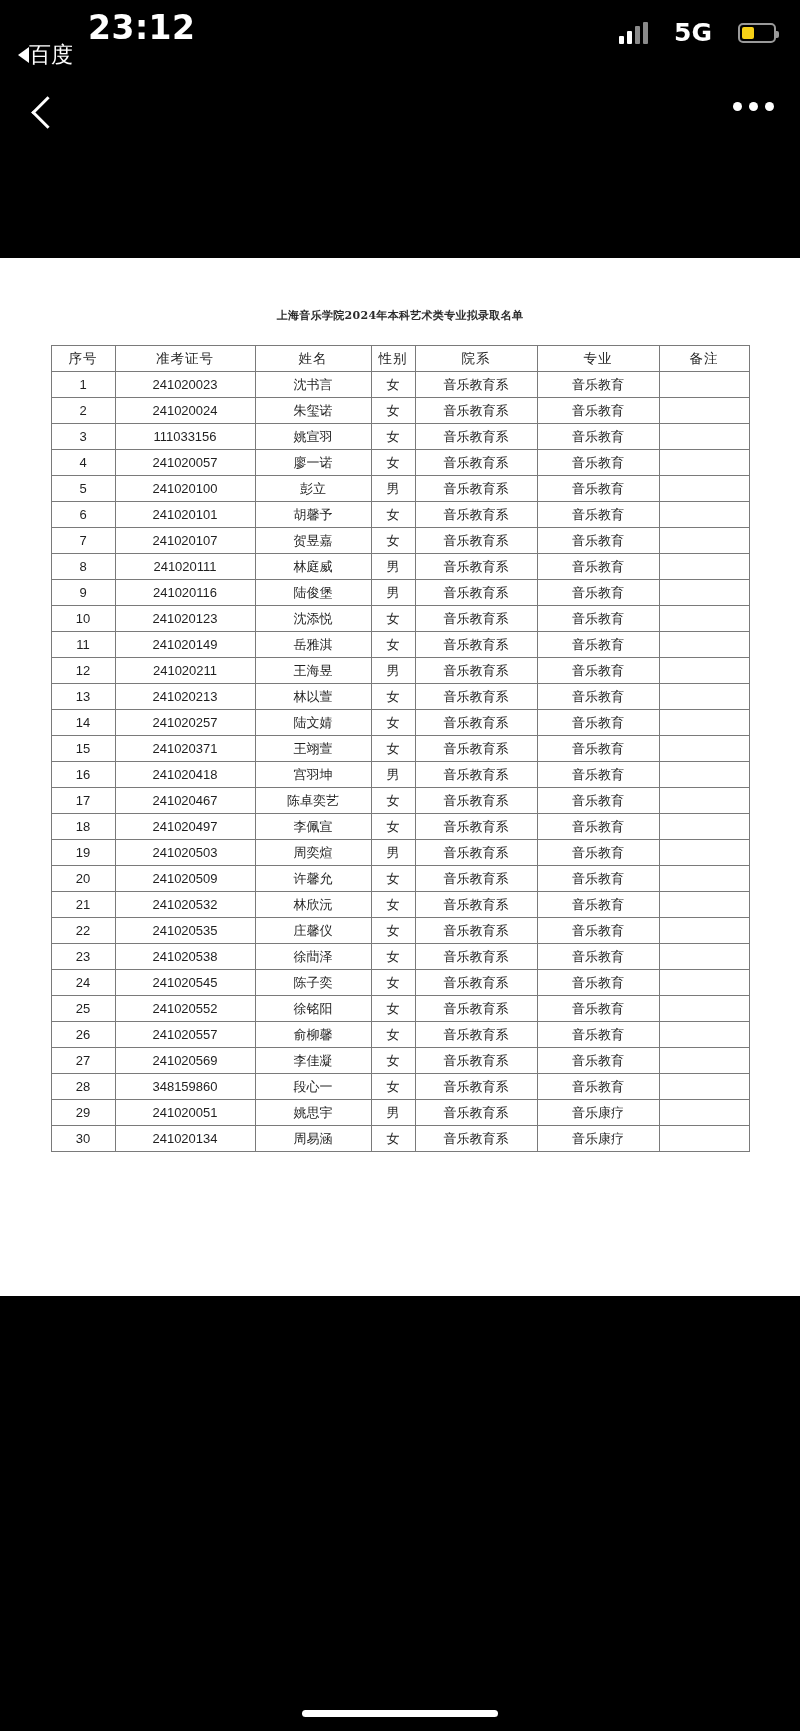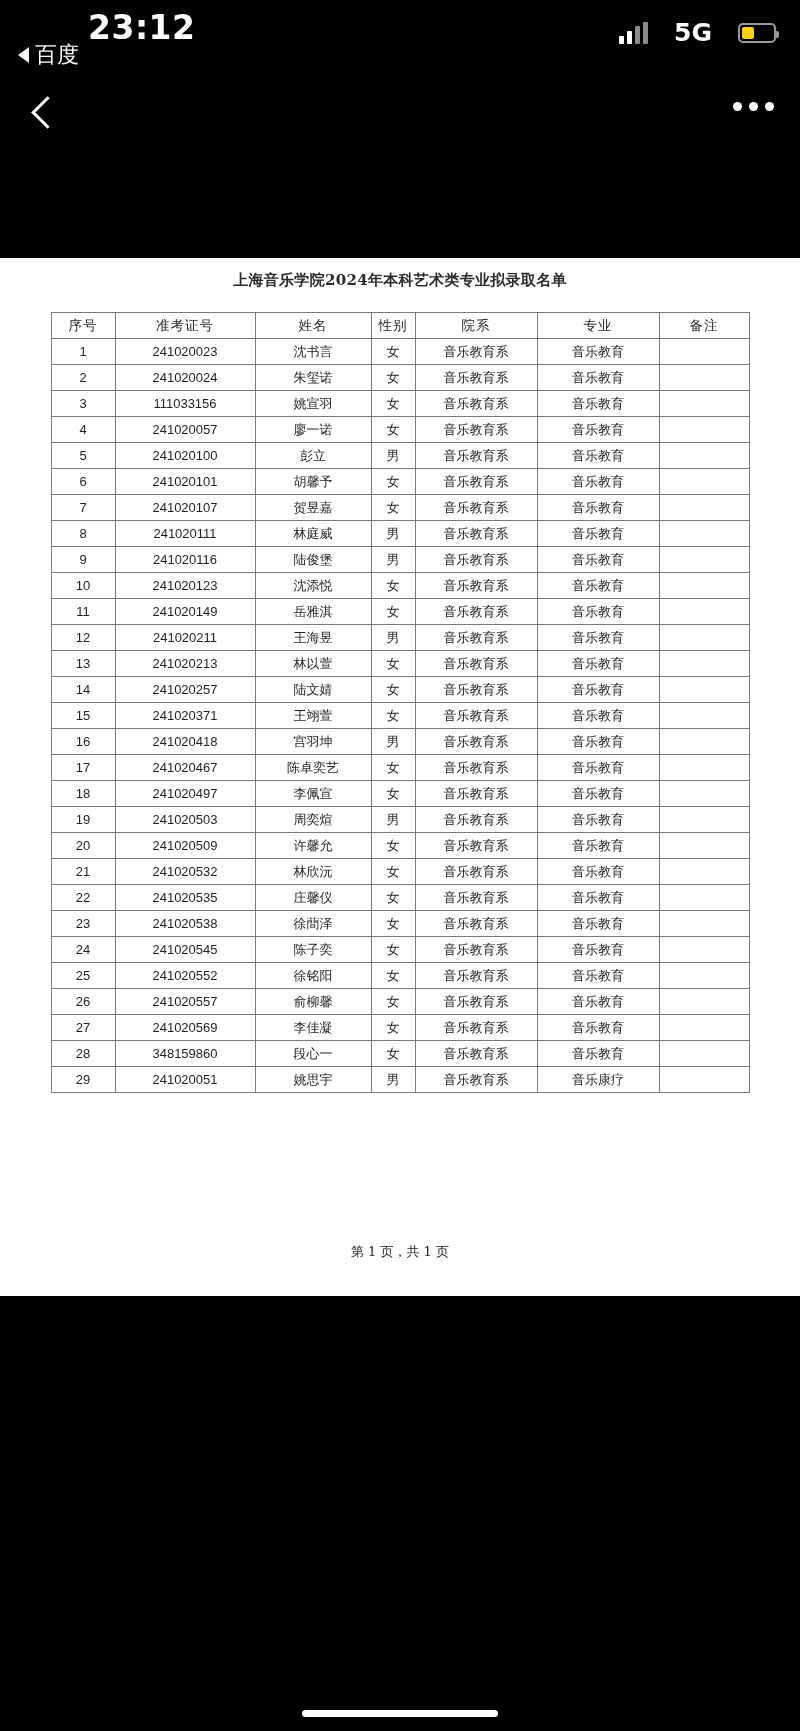--- a/index.html
+++ b/index.html
@@ -93,21 +93,21 @@
     border-radius: 2px;
   }
 
   
   .back-app {
     position: absolute;
     left: 18px;
     top: 40px;
     display: flex;
     align-items: center;
-    gap: 6px;
+    gap: 0;
     color: #ffffff;
     font-size: 22px;
     font-family: "DejaVu Sans", sans-serif;
   }
   .back-app .tri {
     width: 0; height: 0;
     border-top: 8px solid transparent;
     border-bottom: 8px solid transparent;
     border-right: 11px solid #ffffff;
   }
@@ -157,23 +157,23 @@
     position: absolute;
     top: 258px;
     left: 0;
     width: 800px;
     height: 1038px;
     background: #ffffff;
   }
   .doc-title {
     text-align: center;
     margin: 0;
-    padding-top: 13px;
+    padding-top: 50px;
     font-family: "DejaVu Serif", "Liberation Serif", serif;
-    font-size: 15px;
+    font-size: 11px;
     font-weight: bold;
     color: #2b2b2b;
     letter-spacing: 0.3px;
   }
 
   table.roster {
     border-collapse: collapse;
     margin: 22px auto 0 auto;
     width: 650px;
     table-layout: fixed;
@@ -544,20 +544,29 @@
         </tr>
         <tr>
           <td>29</td>
           <td>241020051</td>
           <td>姚思宇</td>
           <td>男</td>
           <td>音乐教育系</td>
           <td>音乐康疗</td>
           <td></td>
         </tr>
+        <tr>
+          <td>30</td>
+          <td>241020134</td>
+          <td>周易涵</td>
+          <td>女</td>
+          <td>音乐教育系</td>
+          <td>音乐康疗</td>
+          <td></td>
+        </tr>
       </tbody>
   </table>
 
   <div class="page-footer">第 1 页，共 1 页</div>
 </div>
 
 <div class="bottom-area">
   <div class="home-indicator"></div>
 </div>
 

